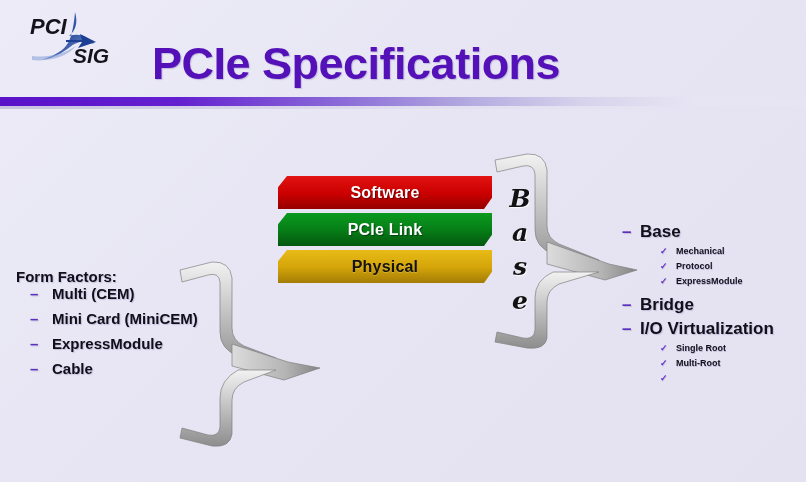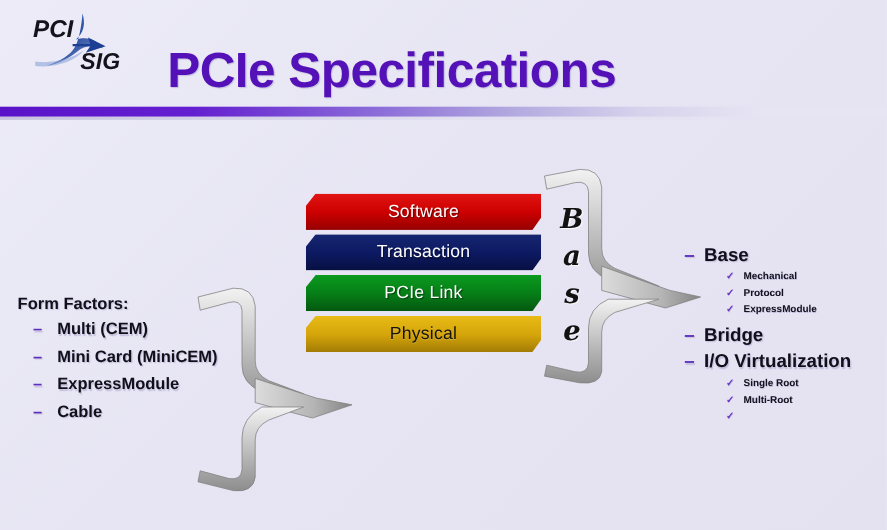--- a/index.html
+++ b/index.html
@@ -85,21 +85,21 @@
     inset: 0;
     clip-path: polygon(0 34%, 9px 0, 100% 0, 100% 66%, 206px 100%, 0 100%);
   }
   .layer .label {
     position: absolute;
     inset: 0;
     display: flex;
     align-items: center;
     justify-content: center;
     font-size: 16px;
-    font-weight: normal;
+    font-weight: bold;
     letter-spacing: 0.2px;
     text-shadow: 1px 1px 1px rgba(0,0,0,0.45);
     z-index: 3;
     border-radius: 6px;
   }
   .layer.light-text .label { color: #ffffff; }
   .layer.dark-text  .label { color: #15120a; text-shadow: 0 1px 0 rgba(255,255,255,0.22); }
 
   
   #base-word {
@@ -132,21 +132,21 @@
   #form-factors {
     position: absolute;
     left: 16px;
     top: 268px;
     width: 235px;
   }
   #form-factors .ff-title {
     font-size: 15px;
     font-weight: bold;
     color: #100f1a;
-    margin-bottom: 6px;
+    margin-bottom: 0;
     text-shadow: 1px 1px 1px rgba(150,145,190,0.45);
   }
   #form-factors ul { list-style: none; margin: 0; padding: 0; }
   #form-factors li {
     display: flex;
     align-items: baseline;
     font-size: 15px;
     font-weight: bold;
     color: #100f1a;
     margin-bottom: 8px;
@@ -236,24 +236,20 @@
     <div id="title-rule-shadow"></div>
   </div>
 
   <div id="stack">
 
     <div class="layer light-text">
       <div class="slab" style="background:linear-gradient(to bottom,#e21414 0%,#cc0000 52%,#960000 100%);"></div>
       <div class="label">Software</div>
     </div>
 
-    <div class="layer light-text">
-      <div class="slab" style="background:linear-gradient(to bottom,#15256f 0%,#0d1a63 52%,#070f40 100%);"></div>
-      <div class="label">Transaction</div>
-    </div>
 
     <div class="layer light-text">
       <div class="slab" style="background:linear-gradient(to bottom,#0b9a1e 0%,#067e17 52%,#04570f 100%);"></div>
       <div class="label">PCIe Link</div>
     </div>
 
     <div class="layer dark-text">
       <div class="slab" style="background:linear-gradient(to bottom,#e8bb16 0%,#d5a50a 52%,#a37c05 100%);"></div>
       <div class="label">Physical</div>
     </div>

